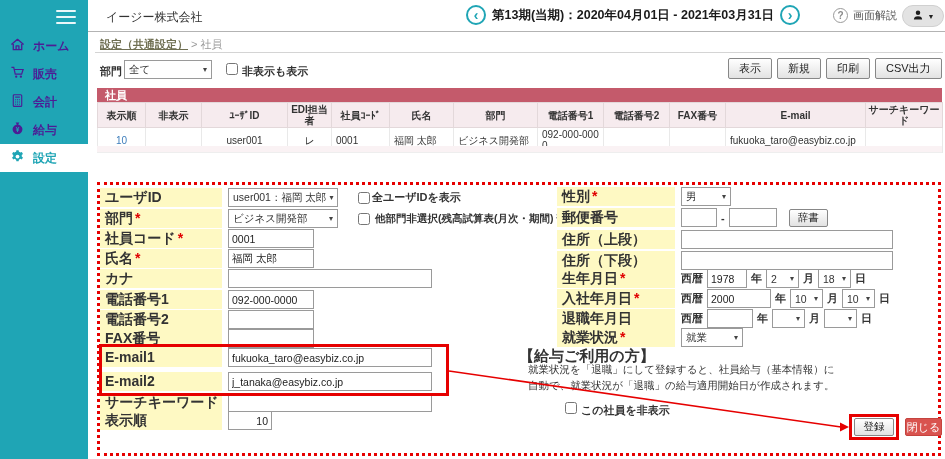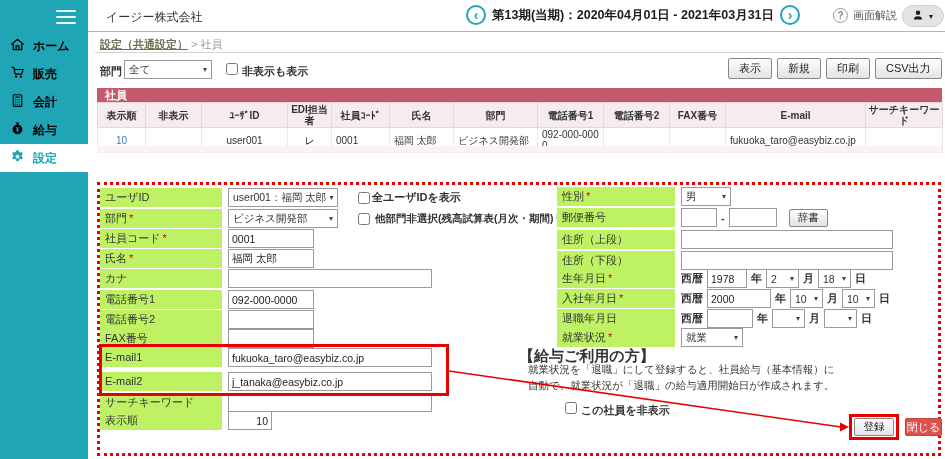--- a/index.html
+++ b/index.html
@@ -7,21 +7,21 @@
   body{position:relative;overflow:hidden;background:#fff;
        font-family:"Liberation Sans","DejaVu Sans",sans-serif;font-size:11px;color:#333}
   .abs{position:absolute}
 
   
   .sidebar{left:0;top:0;width:88px;height:459px;background:#1fa5b5}
   .burger{top:10px;right:12px;width:20px;cursor:pointer}
   .burger i{display:block;height:2px;background:#eaf7f9;margin:0 0 4px;border-radius:1px}
   .side-menu{top:32px;left:0;right:0}
   .side-item{height:28px;display:flex;align-items:center;gap:8px;padding-left:10px;
-             color:#000000;font-weight:bold;font-size:12px;cursor:pointer;--bagtext:#1fa5b5}
+             color:#4c1d95;font-weight:bold;font-size:12px;cursor:pointer;--bagtext:#1fa5b5}
   .side-item.active{background:#fff;color:#1fa5b5;--bagtext:#fff}
   .side-item svg{flex:0 0 auto}
 
   
   .header{left:88px;top:0;width:857px;height:32px;background:#fff;border-bottom:1px solid #b3b3b3}
   .company{left:18px;top:9px;font-size:12px;color:#333}
   .period-group{left:378px;top:5px;display:flex;align-items:center;gap:6px}
   .chev{width:20px;height:20px;border:2px solid #1fa5b5;border-radius:50%;background:#fff;
         color:#1fa5b5;font-weight:bold;font-size:14px;line-height:1;display:flex;
         align-items:center;justify-content:center;cursor:pointer}
@@ -62,22 +62,22 @@
           color:#333;height:22px;text-align:center;padding:1px 2px;line-height:11px}
   .tbl td{background:#fff;border:1px solid #e9e9e9;font-size:10px;height:22px;
           text-align:center;padding:1px 4px;line-height:11px;overflow:hidden;white-space:normal;word-break:break-all}
   .tbl td.c-left{text-align:left}
   .tbl td.c-link{color:#3c7dbb;cursor:pointer}
   .tbl-strip{left:97px;top:146px;width:845px;height:7px;background:#faf2f4;border-bottom:1px solid #eee}
 
   
   .form-box{left:97px;top:182px;width:844px;height:274px;border:3px dotted #e60000}
   .frow{position:absolute;display:flex;align-items:center;height:19px}
-  .flabel{width:122px;height:19px;line-height:19px;background:#bef264;padding-left:5px;
-          font-weight:normal;font-size:11px;flex:0 0 auto;margin-right:6px;overflow:hidden;white-space:nowrap}
+  .flabel{width:122px;height:19px;line-height:19px;background:#fef9c3;padding-left:5px;
+          font-weight:bold;font-size:14px;flex:0 0 auto;margin-right:6px;overflow:hidden;white-space:nowrap}
   .flabel-r{width:118px}
   .req{color:#e00000;margin-left:2px}
   .dunit{font-weight:bold;font-size:11px;margin:0 4px}
   .note-txt{font-size:10.5px;color:#333;white-space:nowrap}
   .red-box{border:3px solid #e60000;pointer-events:none}
   .arrow-svg{left:0;top:0;pointer-events:none}
 </style>
 </head>
 <body>
 

